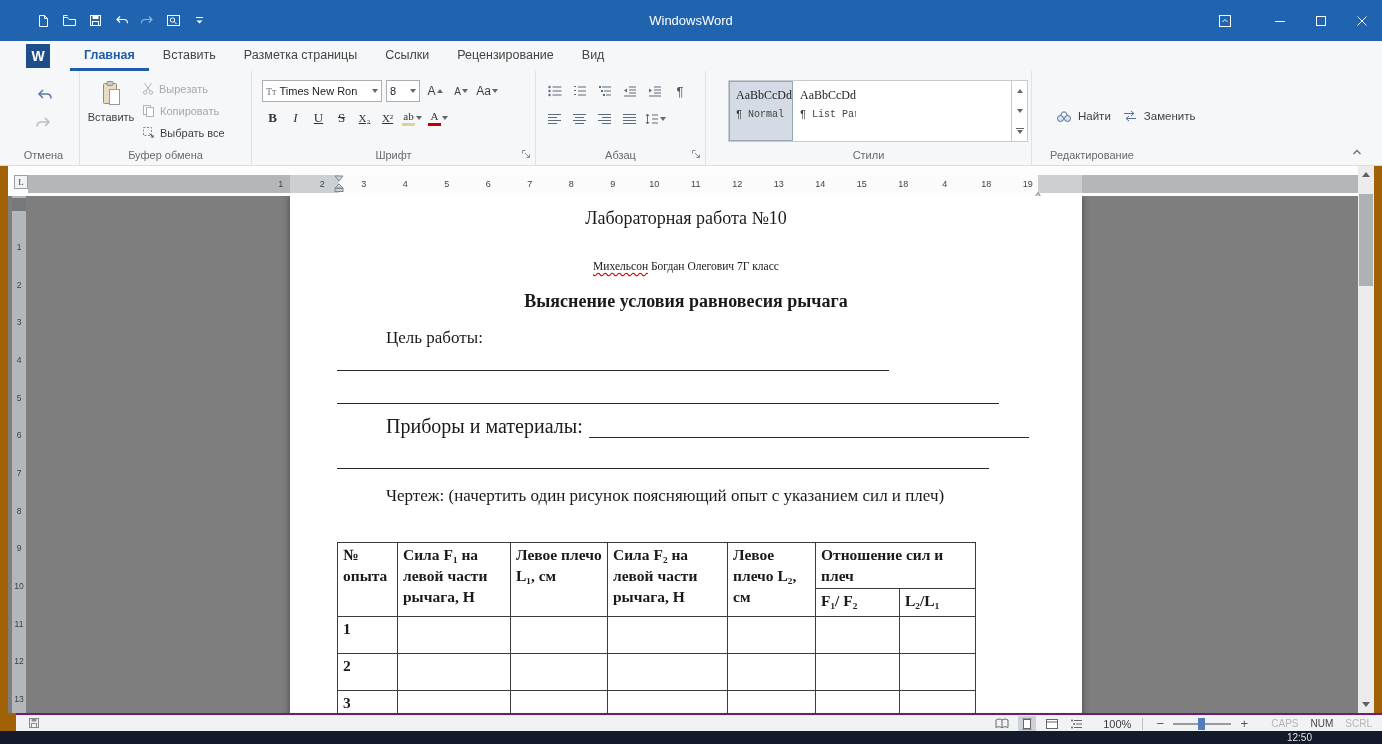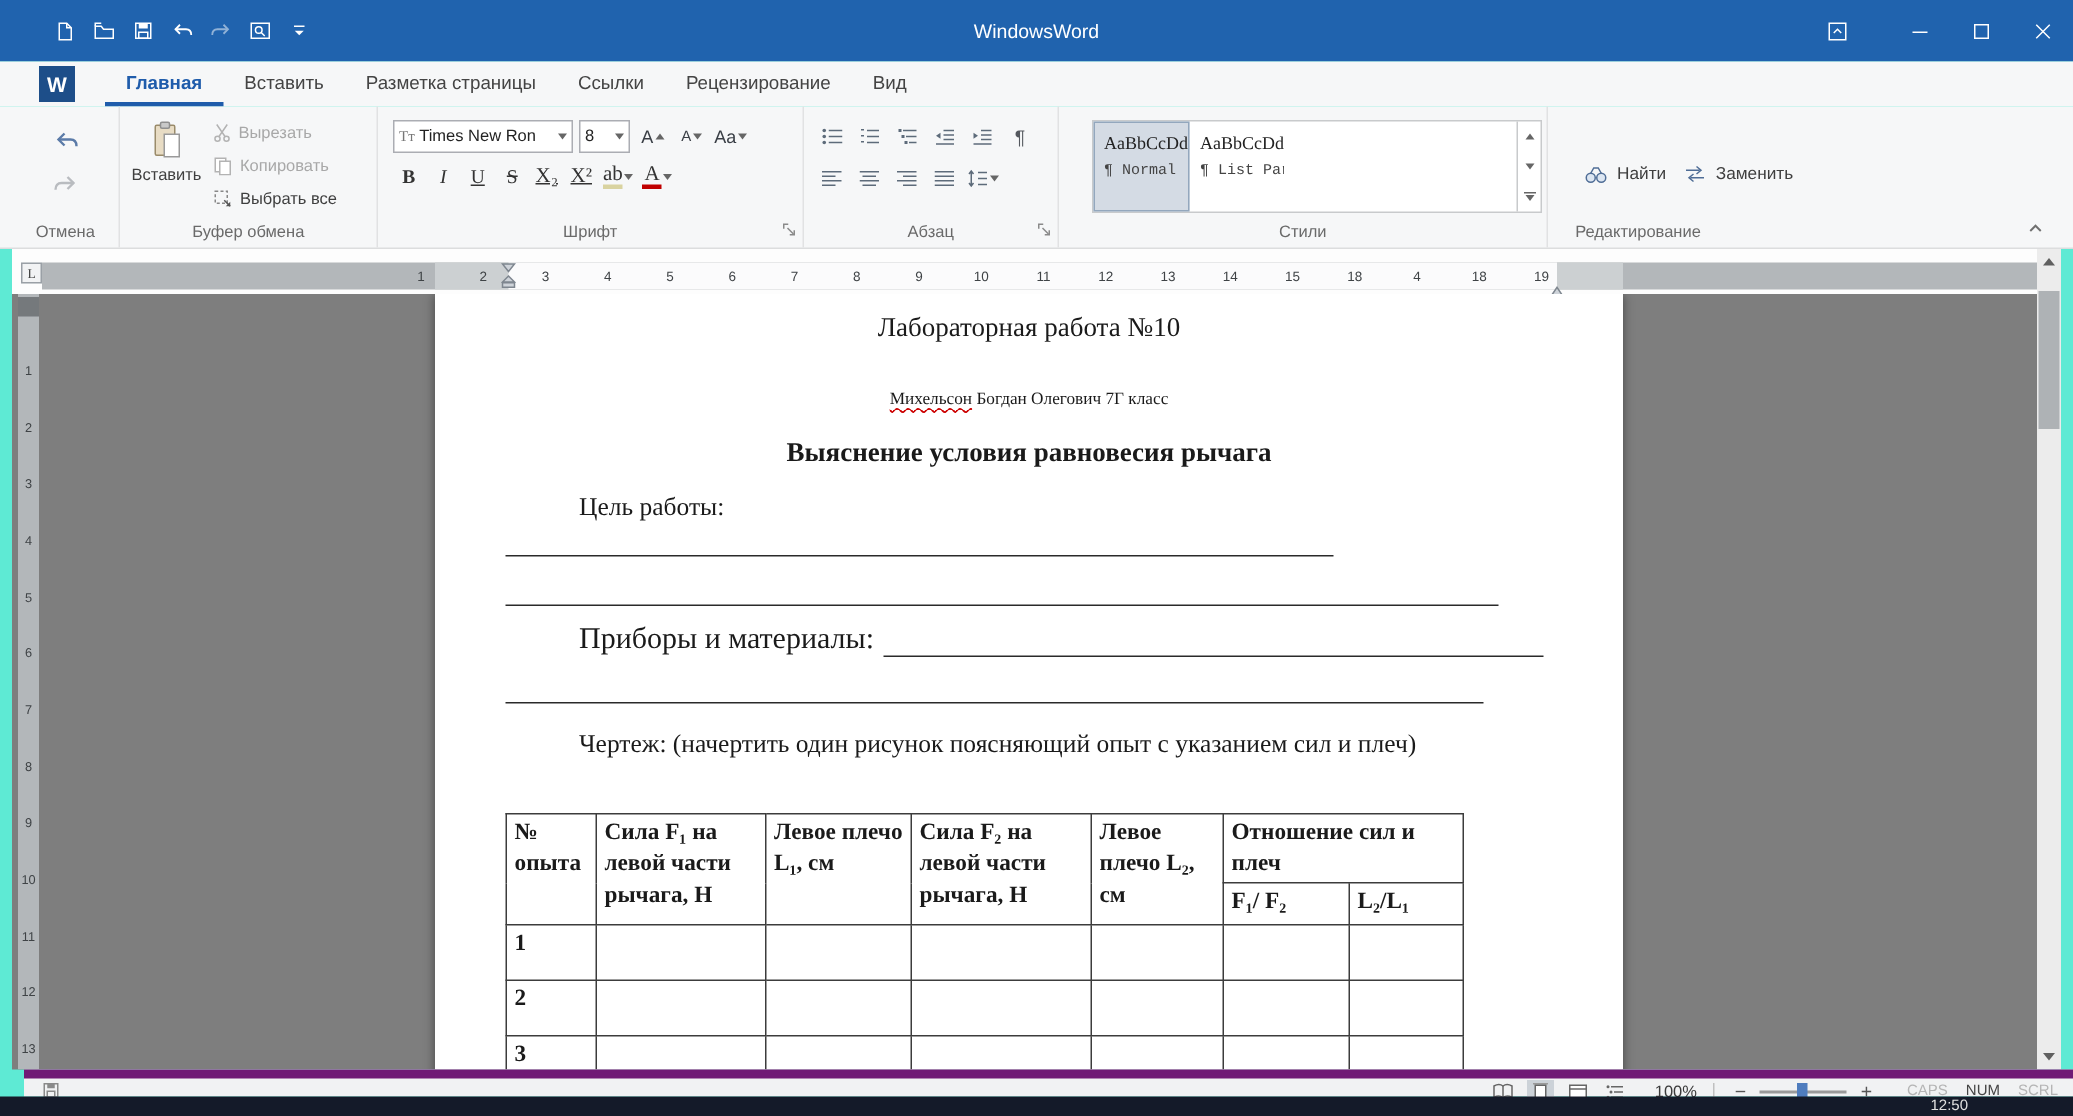--- a/index.html
+++ b/index.html
@@ -1,18 +1,18 @@
 <!DOCTYPE html>
 <html><head>
 <meta charset="utf-8">
 <style>
   * { margin:0; padding:0; box-sizing:border-box; }
   html,body { width:1382px; height:744px; overflow:hidden; }
   body { font-family:"Liberation Sans", sans-serif; background:#000; }
-  .window { position:relative; width:1382px; height:744px; background:#5eead4; overflow:hidden; }
+  .window { position:relative; width:1382px; height:744px; background:#a16207; overflow:hidden; }
 
   
   .titlebar { position:absolute; top:0; left:0; right:0; height:41px; background:#2063ae; }
   .qa { position:absolute; left:32px; top:0; height:41px; display:flex; align-items:center; gap:3px; }
   .qa-btn { width:23px; height:28px; display:flex; align-items:center; justify-content:center; cursor:default; }
   .win-title { position:absolute; left:0; right:0; top:0; height:41px; text-align:center; line-height:41px;
                color:#ffffff; font-size:13px; pointer-events:none; }
   .winctl { position:absolute; right:0; top:0; height:41px; display:flex; align-items:stretch; }
   .winctl .wbtn { width:41px; display:flex; align-items:center; justify-content:center; }
   .winctl .wbtn.first { margin-right:14px; }
@@ -48,23 +48,23 @@
   .combo.size { width:34px; }
   .tt { font-family:"Liberation Serif", serif; font-size:10px; color:#777; margin-right:3px; }
   .caret { width:0; height:0; border-left:3.5px solid transparent; border-right:3.5px solid transparent; border-top:4px solid #666; }
   .minibtn { height:22px; min-width:22px; display:flex; align-items:center; justify-content:center; gap:1px;
              font-size:12px; color:#3a3f46; }
   .fontrow2 { display:flex; align-items:center; margin-left:10px; gap:2px; }
   .fbtn { width:21px; height:22px; display:flex; align-items:center; justify-content:center;
           font-family:"Liberation Serif", serif; font-size:13px; color:#333; }
   .fbtn.b { font-weight:bold; } .fbtn.i { font-style:italic; } .fbtn.u { text-decoration:underline; }
   .fbtn.s { text-decoration:line-through; }
-  .fbtn.sub, .fbtn.sup { font-size:14px;text-decoration:underline; }
+  .fbtn.sub, .fbtn.sup { font-size:11px;text-decoration:underline; }
   .colorbtn { display:flex; align-items:center; gap:1px; height:22px; padding:0 2px; }
-  .colorbtn .glyph { display:flex; flex-direction:column; align-items:center; font-size:14px;
+  .colorbtn .glyph { display:flex; flex-direction:column; align-items:center; font-size:11px;
                      font-family:"Liberation Serif", serif; color:#333; line-height:11px; }
   .bar { width:13px; height:3px; margin-top:1px; }
   .launcher { position:absolute; right:4px; bottom:2px; }
   .g-par { width:170px; }
   .parrow { display:flex; align-items:center; margin-left:8px; gap:3px; }
   .parrow.r1 { margin-top:9px; margin-bottom:6px; }
   .pbtn { width:22px; height:22px; display:flex; align-items:center; justify-content:center; gap:1px; color:#54585e; }
   .g-styles { width:326px; }
   .gallery { position:relative; margin:9px 0 0 22px; width:300px; height:62px; background:#fff; border:1px solid #c8cacc; }
   .cards { position:absolute; left:0; top:0; right:17px; bottom:0; display:flex; }
@@ -125,21 +125,21 @@
   
   .vscroll { position:absolute; left:1358px; top:166px; width:16px; height:547px; background:#ececec; }
   .sbtn { position:absolute; left:0; width:16px; height:17px; display:flex; align-items:center; justify-content:center; }
   .sbtn.up { top:0; } .sbtn.down { bottom:0; }
   .s-tri-up { width:0; height:0; border-left:4px solid transparent; border-right:4px solid transparent; border-bottom:5px solid #606060; }
   .s-tri-down { width:0; height:0; border-left:4px solid transparent; border-right:4px solid transparent; border-top:5px solid #606060; }
   .thumb { position:absolute; left:1px; top:28px; width:14px; height:92px; background:#aeb2b5; }
 
   
   .statusbar { position:absolute; top:713px; left:16px; right:0; height:18px; background:#f1f2f3;
-               border-top:6px solid #701a75; font-size:11px; color:#555; }
+               border-top:2px solid #701a75; font-size:11px; color:#555; }
   .st-left { position:absolute; left:12px; top:2px; }
   .st-right { position:absolute; right:10px; top:0; height:17px; display:flex; align-items:center; gap:7px; }
   .viewbtn { width:18px; height:16px; display:flex; align-items:center; justify-content:center; }
   .viewbtn.sel { background:#ccd2d8; }
   .zoomval { margin-left:10px; color:#3a3a3a; }
   .st-sep { width:1px; height:12px; background:#c0c0c0; margin:0 4px; }
   .zbtn { width:12px; text-align:center; color:#555; font-size:13px; line-height:15px; }
   .ztrack { position:relative; width:58px; height:2px; background:#9a9a9a; }
   .zthumb { position:absolute; left:25px; top:-5px; width:7px; height:12px; background:#4f7dbe; }
   .indics { display:flex; gap:12px; margin-left:14px; font-size:10px; }

